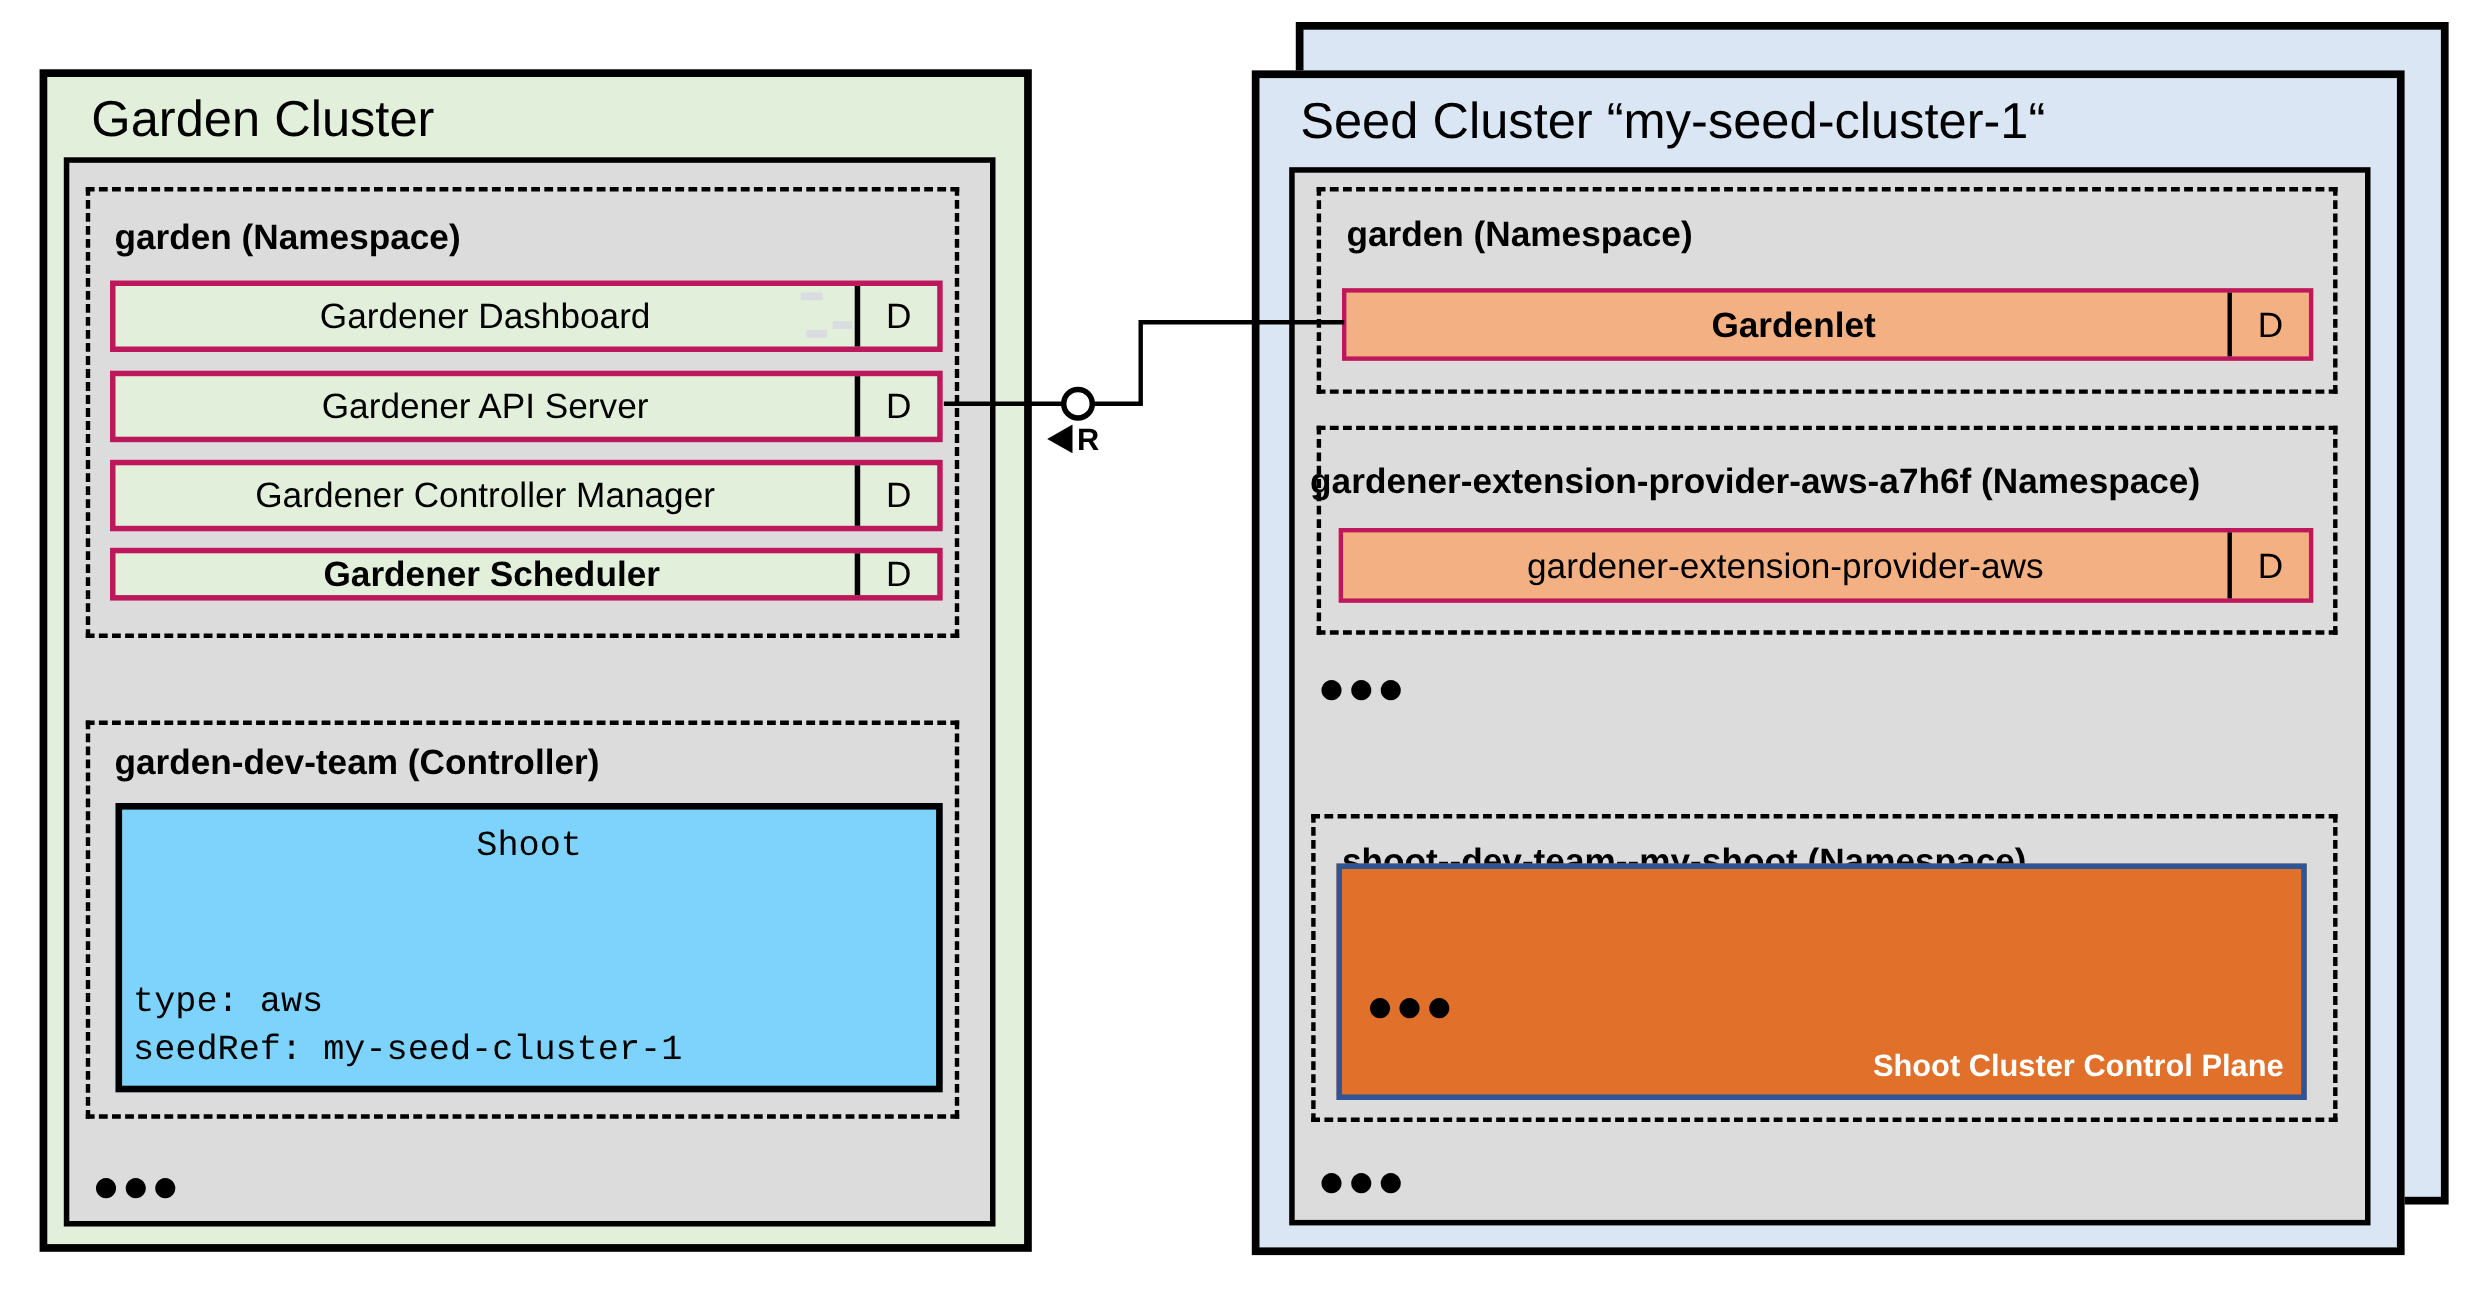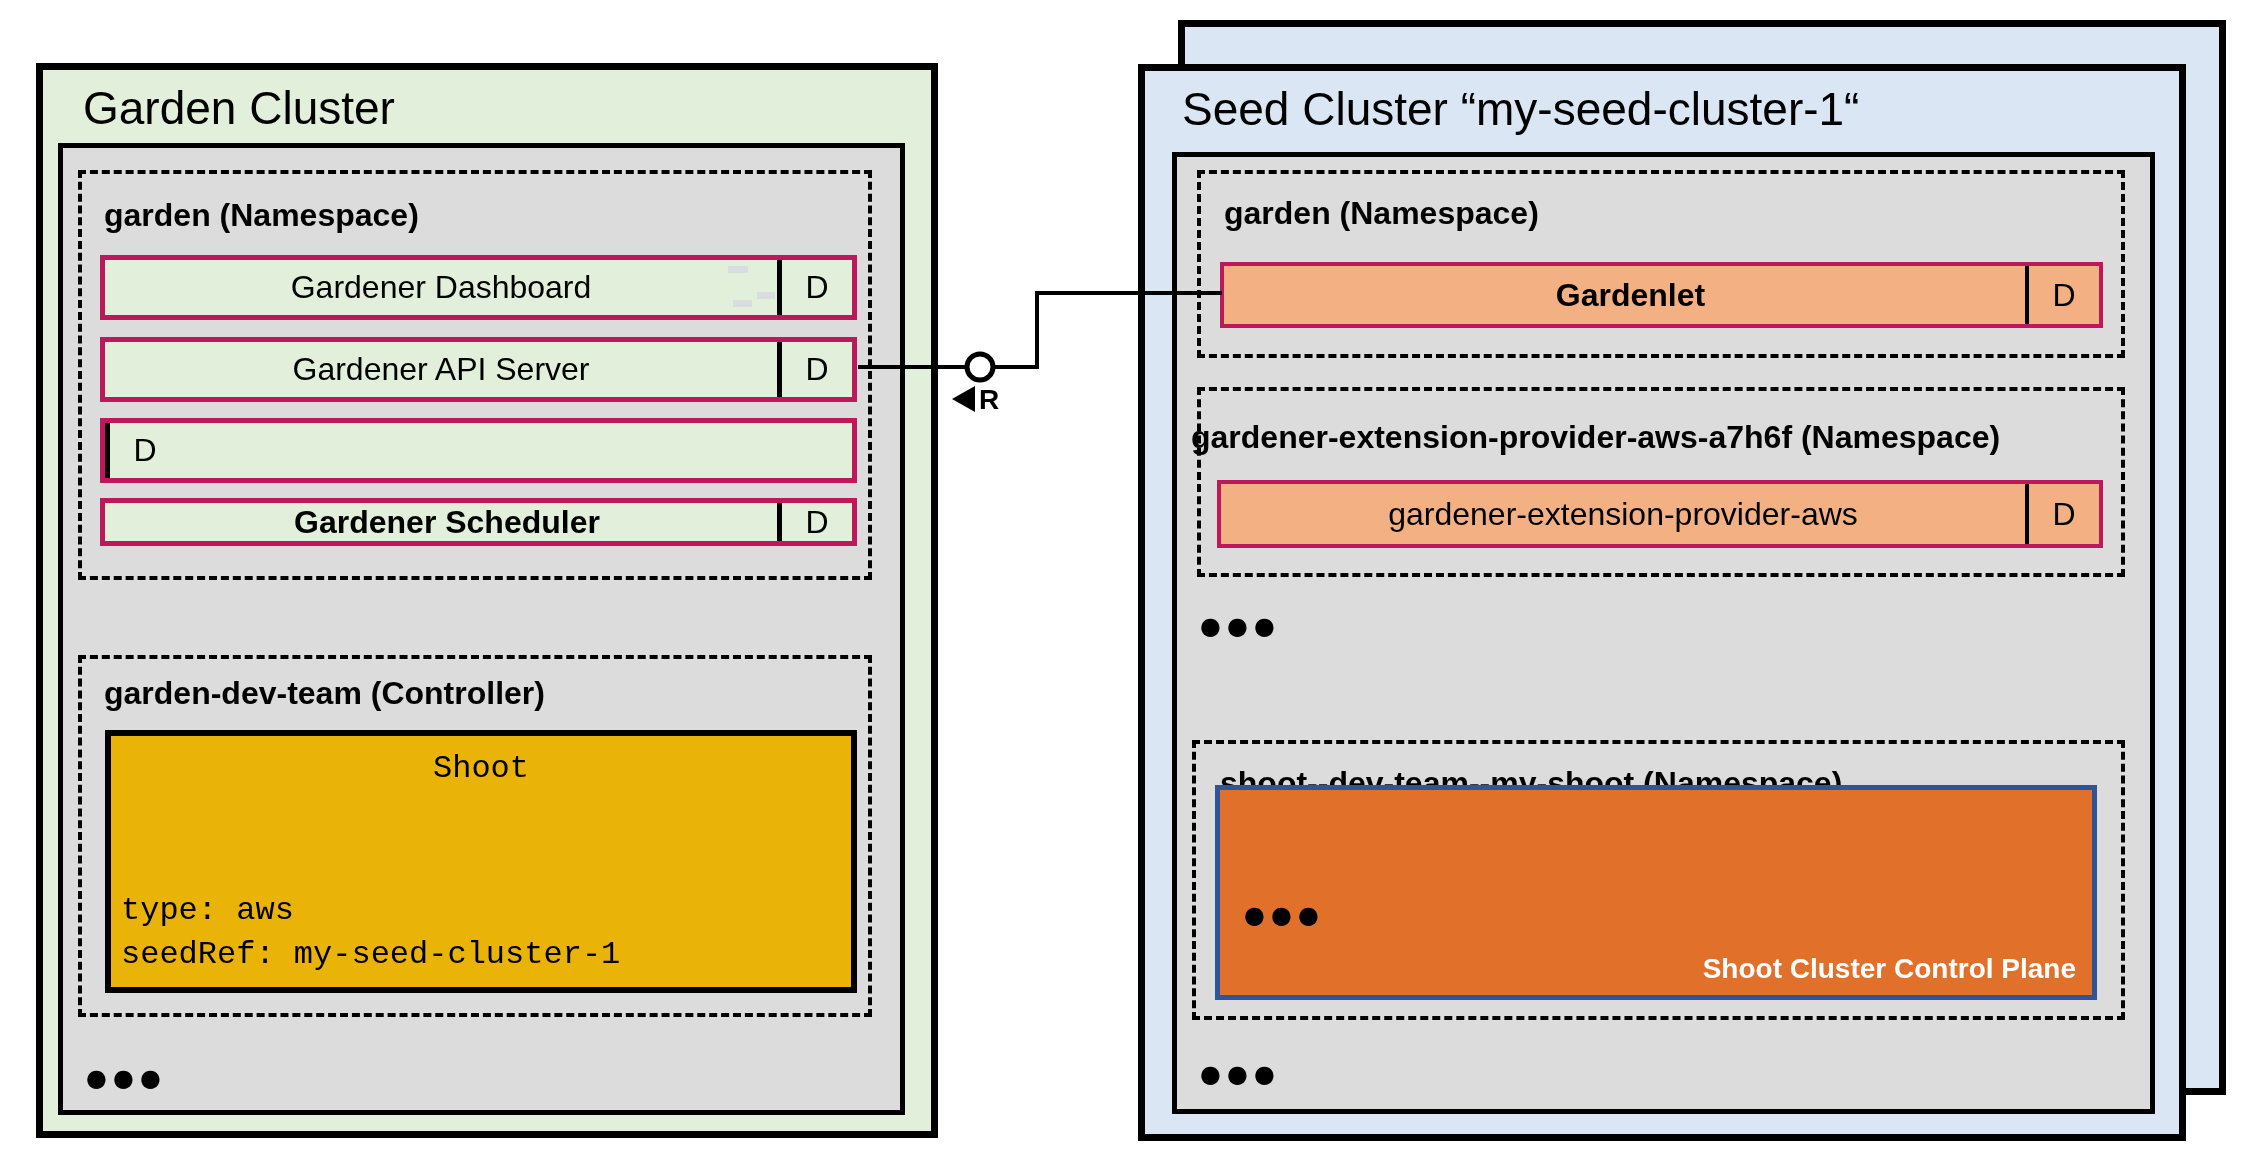--- a/index.html
+++ b/index.html
@@ -19,21 +19,21 @@
   .ns{border:4px dashed #000;}
   .ns-label{position:absolute;font-size:32px;font-weight:bold;white-space:nowrap;line-height:1.1;}
   
   .row{display:flex;border:5px solid #be185d;background:#e2efda;align-items:stretch;}
   .row.orange{background:#f3b183;border-width:4px;}
   .row-label{flex:1;display:flex;align-items:center;justify-content:center;font-size:32px;white-space:nowrap;}
   .row-label.bold{font-weight:bold;padding-left:12px;}
   .row-badge{width:70px;border-left:5px solid #000;display:flex;align-items:center;justify-content:center;font-size:32px;}
   .row.orange .row-badge{border-left-width:4px;}
   
-  .shoot-box{background:#eab308;border:6px solid #000;}
+  .shoot-box{background:#7dd3fc;border:6px solid #000;}
   .mono{font-family:"Liberation Mono","DejaVu Sans Mono",monospace;font-size:32px;white-space:pre;}
   .centered{width:100%;text-align:center;}
   .shoot-name{font-size:33px;font-weight:bold;}
   
   .dots{font-family:"DejaVu Sans",sans-serif;font-size:24px;letter-spacing:6px;line-height:1;white-space:nowrap;}
   
   .control-plane{background:#e0702a;border:5px solid #2f5597;}
   .cp-label{position:absolute;right:16px;bottom:10px;color:#ffffff;font-size:28px;font-weight:bold;white-space:nowrap;}
   
   .artifact{background:#d9dde1;}
@@ -64,20 +64,21 @@
   <div class="abs artifact" style="left:728px;top:266px;width:20px;height:7px;"></div>
   <div class="abs artifact" style="left:733px;top:300px;width:19px;height:7px;"></div>
   <div class="abs artifact" style="left:757px;top:292px;width:18px;height:7px;"></div>
 
   <div class="abs row" style="left:100px;top:337px;width:757px;height:65px;">
     <div class="row-label">Gardener API Server</div>
     <div class="row-badge">D</div>
   </div>
 
   <div class="abs row" style="left:100px;top:418px;width:757px;height:65px;">
+    <div class="row-label">Gardener Controller Manager</div>
     <div class="row-badge">D</div>
   </div>
 
   <div class="abs row" style="left:100px;top:498px;width:757px;height:48px;">
     <div class="row-label bold">Gardener Scheduler</div>
     <div class="row-badge">D</div>
   </div>
 
   <div class="abs ns" style="left:78px;top:655px;width:794px;height:362px;"></div>
   <div class="ns-label abs" style="left:104px;top:676px;">garden-dev-team (Controller)</div>

